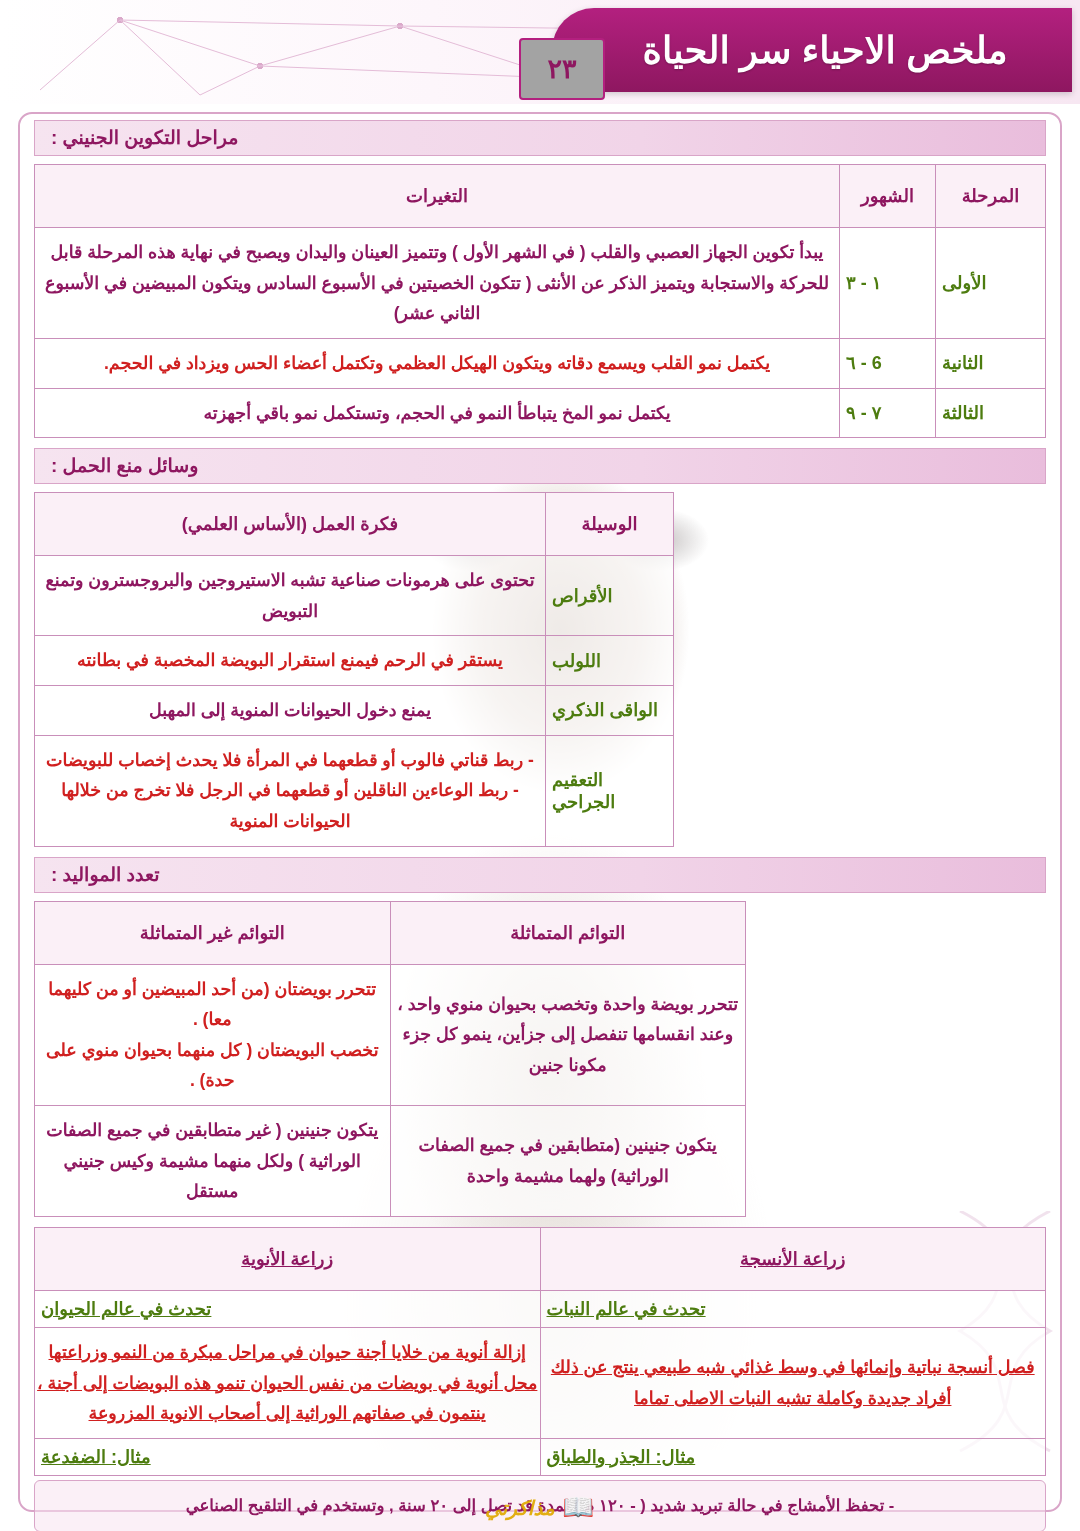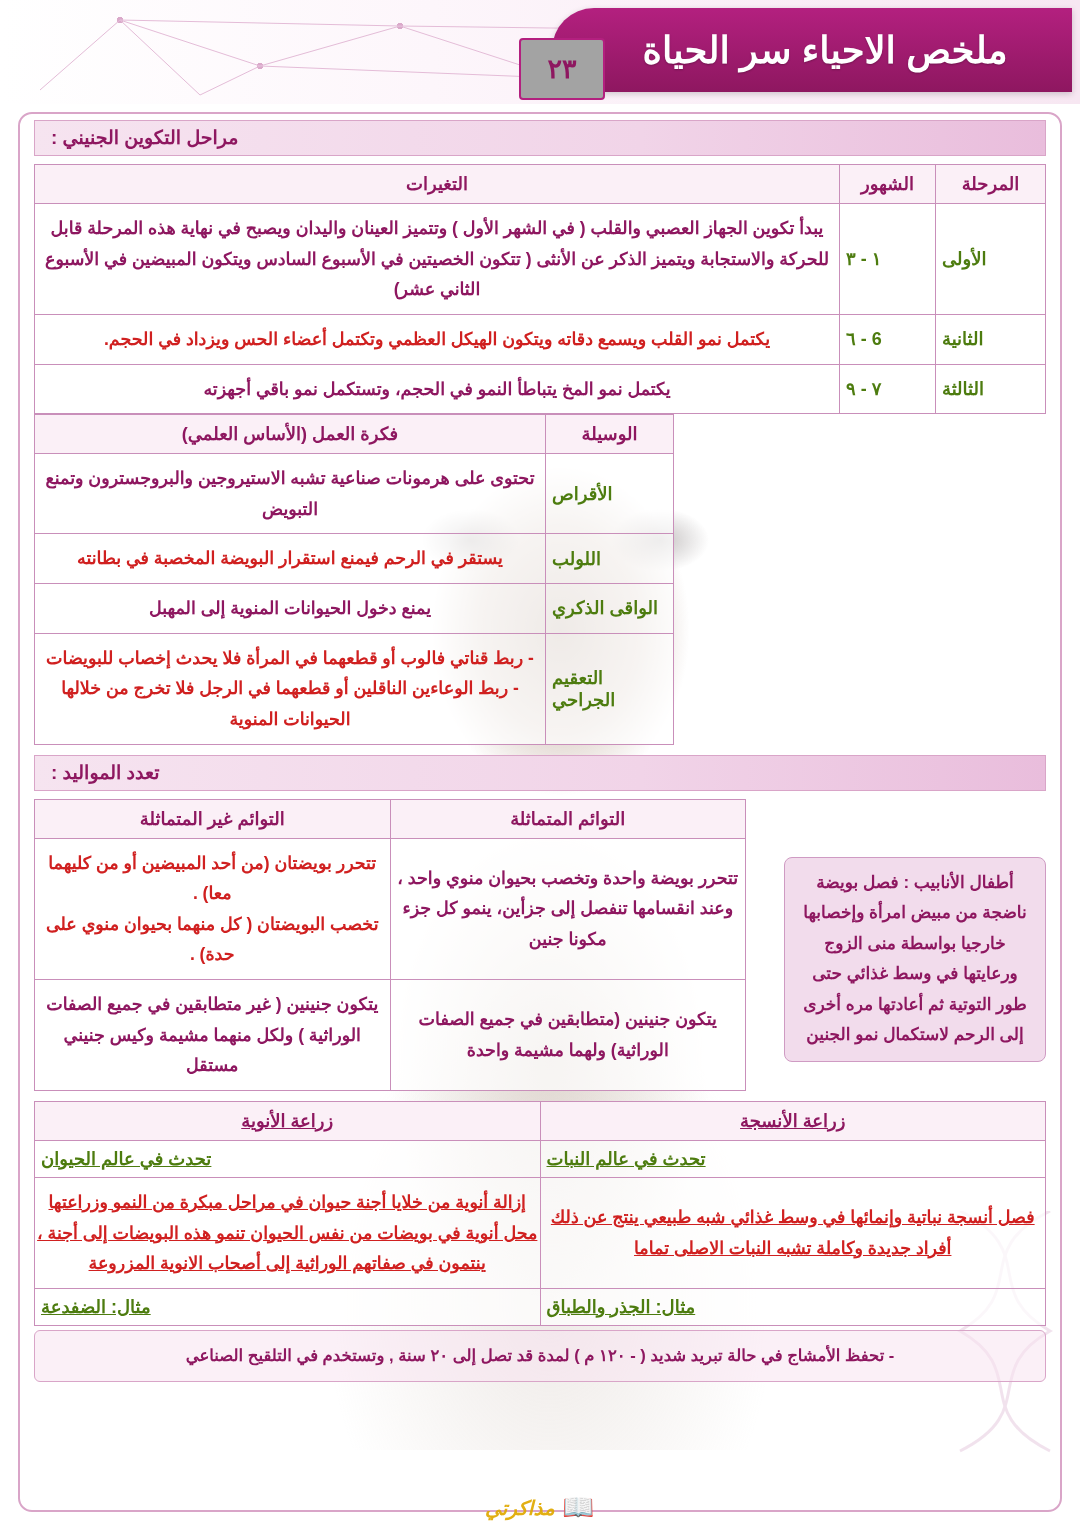--- a/index.html
+++ b/index.html
@@ -83,21 +83,21 @@
     margin:10px 0 8px;
   }
   .sec-bar.first{ margin-top:0; }
 
   
   table{ border-collapse:collapse; background:rgba(255,255,255,0.72); }
   td, th{ border:1px solid #c98fba; vertical-align:middle; }
   .tbl-main{ width:100%; }
   .th{
     background:#fbf0f7; color:#8e1760; font-weight:bold; font-size:18px;
-    text-align:center; padding:8px 6px;
+    text-align:center; padding:20px 6px;
   }
   .cellc{ text-align:left; font-weight:bold; font-size:18px; color:#4d7c0f; padding:7px 6px; }
   .cell-txt{
     text-align:center; font-size:17.5px; font-weight:bold; line-height:1.75;
     padding:9px 2px; color:#8e1760;
   }
   .red{ color:#d02020; }
 
   
   .w-stage{ width:110px; } .w-month{ width:96px; }
@@ -198,20 +198,21 @@
       <td class="cell-txt red">يكتمل نمو القلب ويسمع دقاته ويتكون الهيكل العظمي وتكتمل أعضاء الحس ويزداد في الحجم.</td>
     </tr>
     <tr>
       <td class="cellc">الثالثة</td>
       <td class="cellc">٧ - ٩</td>
       <td class="cell-txt">يكتمل نمو المخ يتباطأ النمو في الحجم، وتستكمل نمو باقي أجهزته</td>
     </tr>
   </tbody>
     </table>
 
+  <div class="sec-bar">وسائل منع الحمل :</div>
   <table class="tbl-contra">
     <tbody>
         <tr>
       <td class="th w-way">الوسيلة</td>
       <td class="th">فكرة العمل (الأساس العلمي)</td>
     </tr>
     <tr>
       <td class="cellc">الأقراص</td>
       <td class="cell-txt">تحتوى على هرمونات صناعية تشبه الاستيروجين والبروجسترون وتمنع التبويض</td>
     </tr>
@@ -226,24 +227,20 @@
     <tr>
       <td class="cellc">التعقيم الجراحي</td>
       <td class="cell-txt red" style="white-space:pre-line">- ربط قناتي فالوب أو قطعهما في المرأة فلا يحدث إخصاب للبويضات
 - ربط الوعاءين الناقلين أو قطعهما في الرجل فلا تخرج من خلالها الحيوانات المنوية</td>
     </tr>
   </tbody>
     </table>
 
   <div class="sec-bar">تعدد المواليد :</div>
   <div class="row-flex">
-    <div class="note" style="position:relative; top:58px;">
-      <span>أطفال الأنابيب :</span>
-      <span>فصل بويضة ناضجة من مبيض امرأة وإخصابها خارجيا بواسطة منى الزوج ورعايتها في وسط غذائي حتى طور التوتية ثم أعادتها مره أخرى إلى الرحم لاستكمال نمو الجنين</span>
-    </div>
     <table class="tbl-births" style="margin-right:auto;">
       <tbody>
           <tr>
         <td class="th">التوائم المتماثلة</td>
         <td class="th">التوائم غير المتماثلة</td>
       </tr>
       <tr>
         <td class="cell-txt">تتحرر بويضة واحدة وتخصب بحيوان منوي واحد ، وعند انقسامها تنفصل إلى جزأين، ينمو كل جزء مكونا جنين</td>
         <td class="cell-txt red" style="white-space:pre-line">تتحرر بويضتان (من أحد المبيضين أو من كليهما معا) .
 تخصب البويضتان ( كل منهما بحيوان منوي على حدة) .</td>

